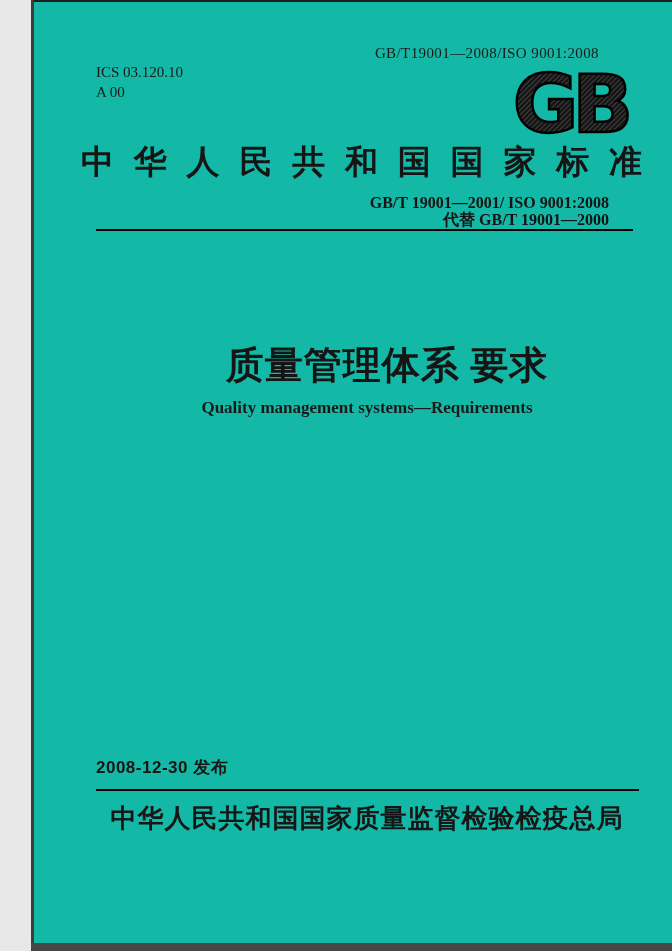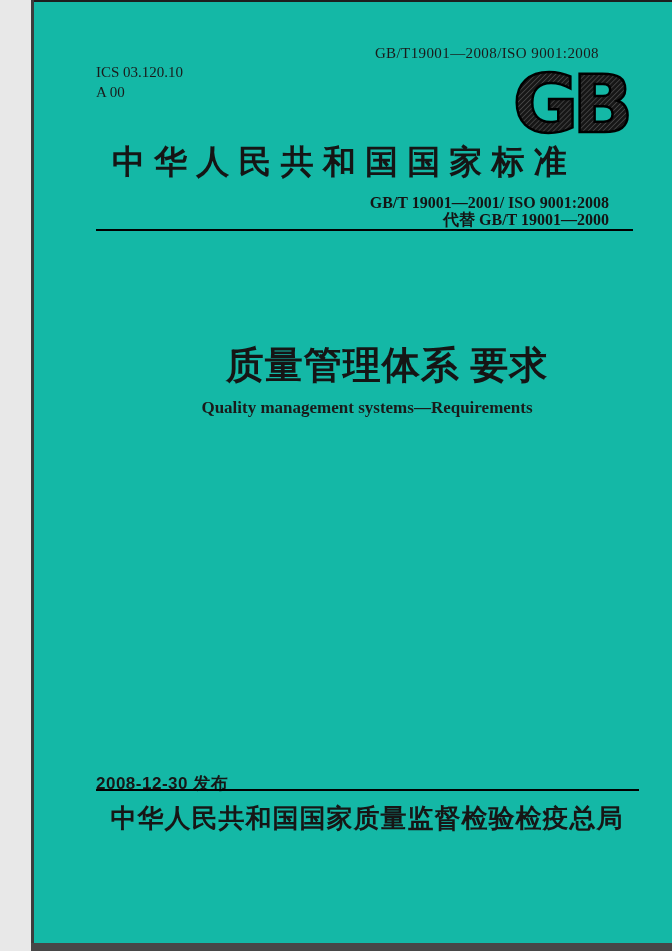--- a/index.html
+++ b/index.html
@@ -25,25 +25,25 @@
   }
   .ics-block {
     position: absolute; top: 62px; left: 65px;
     font-size: 15px; line-height: 20px;
   }
   .gb-logo {
     position: absolute; top: 62px; right: 66px;
     width: 134px; height: 78px;
   }
   .std-name {
-    position: absolute; top: 140px; left: 81px; width: 540px;
+    position: absolute; top: 140px; left: 50px; width: 540px;
     margin: 0;
     font-size: 33px; font-weight: bold; color: #151515;
-    white-space: pre; text-align: left;
-    font-family: Liberation Sans, sans-serif;
+    white-space: pre; text-align: right;
+    font-family: Liberation Mono, monospace;
   }
   .std-num-block {
     position: absolute; top: 194px; right: 94px;
     text-align: right; font-weight: bold;
     font-size: 16px; line-height: 17px; color: #141414;
   }
   .rule {
     position: absolute; left: 65px; height: 2px; background: #000;
   }
   .rule-header { top: 229px; width: 537px; }
@@ -54,21 +54,21 @@
     text-align: center;
     font-size: 38px; font-weight: bold; letter-spacing: 1px;
     color: #151515; white-space: pre; padding-left: 20px;
   }
   .title-en {
     position: absolute; top: 398px; left: 0; width: 100%;
     text-align: center;
     font-size: 17px; font-weight: bold; color: #1a1a1a;
   }
   .dates-row {
-    position: absolute; top: 772px; left: 65px; width: 537px;
+    position: absolute; top: 756px; left: 65px; width: 537px;
     display: flex; justify-content: space-between; align-items: baseline;
     font-family: "Liberation Sans", "DejaVu Sans", sans-serif;
     font-weight: bold; font-size: 17px; letter-spacing: 0.5px; color: #161616;
   }
   .issuer-1 {
     position: absolute; top: 801px; left: 0; width: 100%;
     text-align: center;
     font-size: 26px; font-weight: bold; letter-spacing: 1px; color: #161616;
   }
   .issuer-2 {

